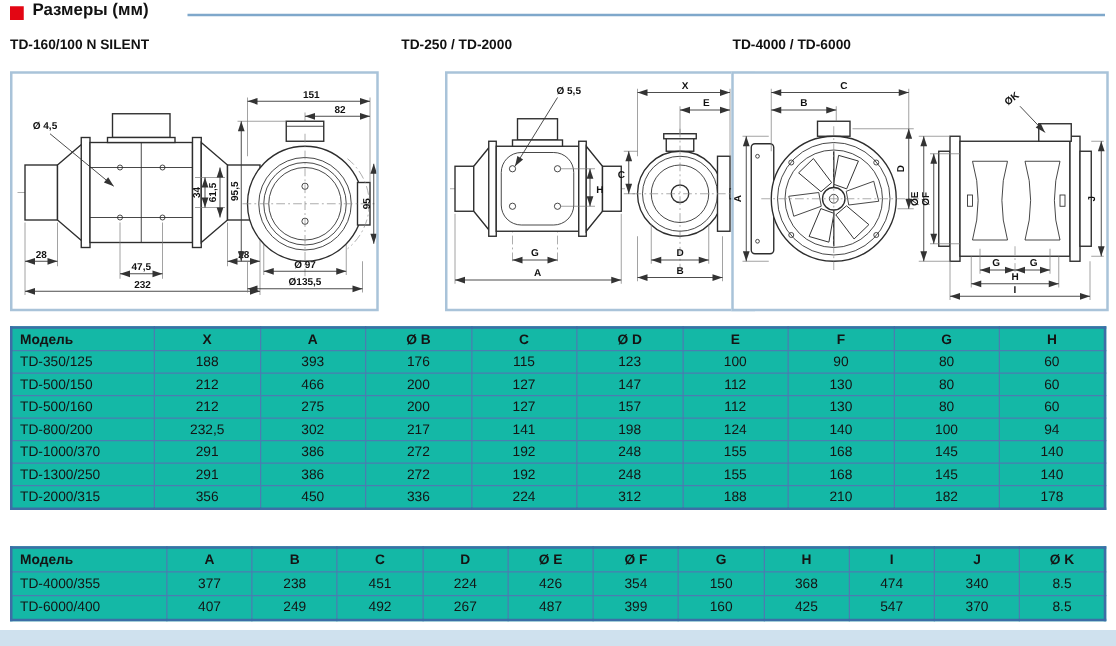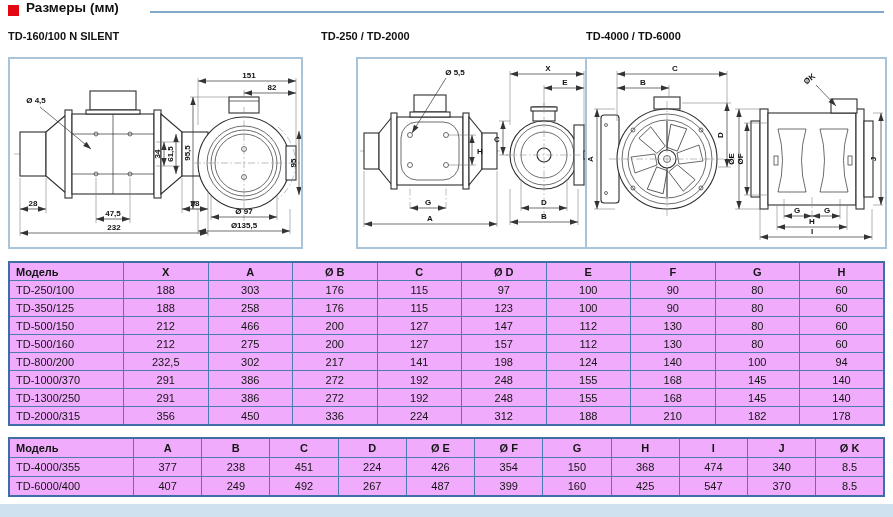--- a/index.html
+++ b/index.html
@@ -19,21 +19,21 @@
   
   .lnf{fill:#fff;stroke:#2e2e2e;stroke-width:1.1;}
   .thin{fill:none;stroke:#2e2e2e;stroke-width:.7;}
   .dim{stroke:#333;stroke-width:.7;fill:none;}
   .ext{stroke:#777;stroke-width:.55;}
   .cl{stroke:#888;stroke-width:.55;stroke-dasharray:7 2.5 1.5 2.5;fill:none;}
   .dt{font-family:"Liberation Sans",sans-serif;font-size:8px;font-weight:bold;fill:#111;text-anchor:middle;}
   .dts{text-anchor:start;}
   
   .dims-table{position:absolute;left:8px;width:877px;border-collapse:collapse;table-layout:fixed;
-              font-size:11px;border:2px solid #3d6ea6;background:#f0abfc;}
+              font-size:11px;border:2px solid #3d6ea6;background:#14b8a6;}
   #t1{top:261px;} #t2{top:437px;}
   .dims-table th,.dims-table td{border:1px solid #4b7cb1;padding:1px 3px;text-align:center;
               height:15px;vertical-align:middle;color:#141414;font-weight:normal;}
   #t2 th,#t2 td{height:16px;}
   .dims-table th{font-weight:bold;}
   .dims-table th:first-child,.dims-table td:first-child{text-align:left;padding-left:6px;}
   #t1 th:first-child{width:104px;} #t2 th:first-child{width:114px;}
   .bottom-strip{position:absolute;left:0;top:504px;width:893px;height:13px;background:#cfe1ee;}
 </style>
 </head>
@@ -320,35 +320,23 @@
           <th>C</th>
           <th>Ø D</th>
           <th>E</th>
           <th>F</th>
           <th>G</th>
           <th>H</th>
         </tr>
       </thead>
     <tbody>
         <tr>
-          <td>TD-250/100</td>
-          <td>188</td>
-          <td>303</td>
-          <td>176</td>
-          <td>115</td>
-          <td>97</td>
-          <td>100</td>
-          <td>90</td>
-          <td>80</td>
-          <td>60</td>
-        </tr>
-        <tr>
           <td>TD-350/125</td>
           <td>188</td>
-          <td>258</td>
+          <td>393</td>
           <td>176</td>
           <td>115</td>
           <td>123</td>
           <td>100</td>
           <td>90</td>
           <td>80</td>
           <td>60</td>
         </tr>
         <tr>
           <td>TD-500/150</td>

